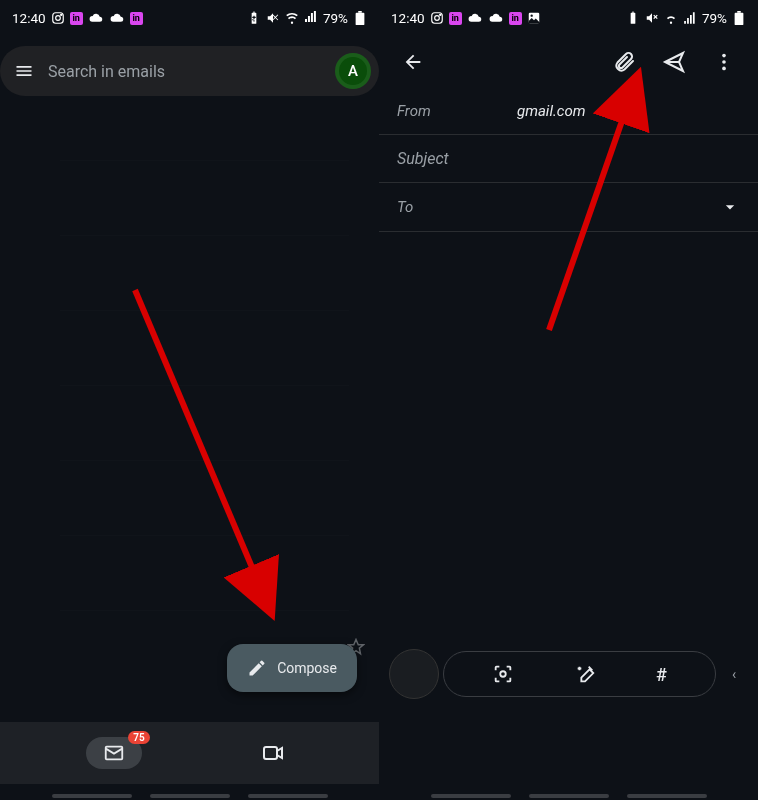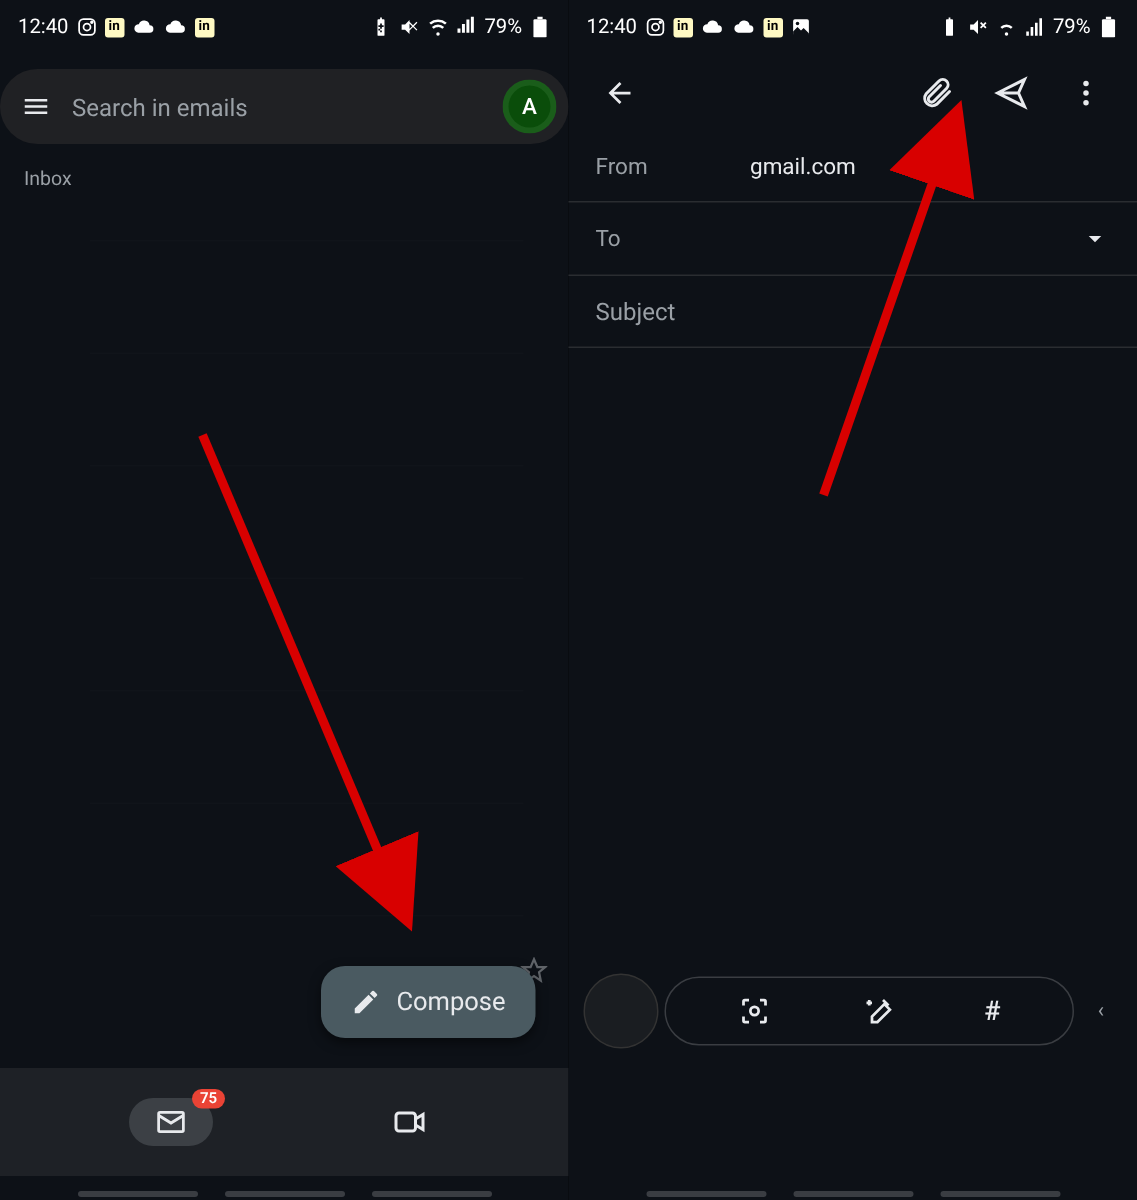--- a/index.html
+++ b/index.html
@@ -2,49 +2,49 @@
 <html><head>
 <meta charset="utf-8">
 <style>
   html,body{margin:0;padding:0;background:#000;font-family:Roboto,Arial,sans-serif;color:#e8eaed;}
   .stage{width:758px;height:800px;display:flex;position:relative;overflow:hidden;}
   .phone{width:379px;height:800px;background:#0d1117;position:relative;box-sizing:border-box;}
   
   .status{height:28px;display:flex;align-items:center;justify-content:space-between;padding:4px 12px;font-size:13.5px;color:#fff;}
   .status .left,.status .right{display:flex;align-items:center;gap:5px;}
   .status svg{width:14px;height:14px;}
-  .status .sq{width:13px;height:13px;background:#fef9c3;border-radius:2px;display:flex;align-items:center;justify-content:center;font-size:9px;font-weight:700;color:#000;}
+  .status .sq{width:13px;height:13px;background:#d946ef;border-radius:2px;display:flex;align-items:center;justify-content:center;font-size:9px;font-weight:700;color:#000;}
   .status .cloud{width:16px;height:10px;}
   
   .search-wrap{padding:10px 0;}
   .search{height:50px;background:#202124;border-radius:28px;display:flex;align-items:center;padding:0 8px 0 14px;gap:14px;}
   .search .ph{flex:1;color:#9aa0a6;font-size:16px;}
   .avatar{width:32px;height:32px;border-radius:50%;display:flex;align-items:center;justify-content:center;font-size:15px;font-weight:500;color:#fff;background:radial-gradient(circle,#1a5d1a 60%,#1a5d1a 60%);border:2px solid transparent;position:relative;}
   .avatar::before{content:"";position:absolute;inset:-2px;border-radius:50%;background:conic-gradient(#ea4335,#fbbc05,#34a853,#4285f4,#ea4335);z-index:-1;}
   .avatar .inner{width:28px;height:28px;border-radius:50%;background:#0a4d0a;display:flex;align-items:center;justify-content:center;}
   
   .inboxlabel{padding:6px 16px;color:#9aa0a6;font-size:13px;}
   
   .fab{position:absolute;right:22px;bottom:108px;display:flex;align-items:center;gap:10px;background:#4a5a61;padding:14px 20px;border-radius:16px;box-shadow:0 3px 8px rgba(0,0,0,.5);}
-  .fab span{font-size:17px;color:#e8eaed;}
+  .fab span{font-size:14px;color:#e8eaed;}
   .starfab{position:absolute;right:14px;bottom:144px;}
   
   .trace{position:absolute;left:60px;right:30px;border-top:1px solid rgba(255,255,255,.015);}
   
-  .btmnav{position:absolute;bottom:16px;left:0;right:0;height:72px;background:#1e2126;display:flex;align-items:center;justify-content:space-around;padding:0 30px;}
+  .btmnav{position:absolute;bottom:16px;left:0;right:0;height:62px;background:#1e2126;display:flex;align-items:center;justify-content:space-around;padding:0 30px;}
   .mailpill{width:56px;height:32px;background:#3c4045;border-radius:20px;display:flex;align-items:center;justify-content:center;position:relative;}
   .badge{position:absolute;top:-6px;right:-8px;background:#ea4335;color:#fff;font-size:10px;padding:1px 5px;border-radius:8px;font-weight:600;}
   
   .navpill{position:absolute;bottom:2px;left:0;right:0;display:flex;justify-content:center;gap:18px;}
   .navpill div{width:80px;height:4px;background:#3a3d42;border-radius:2px;}
   
   .topbar{height:52px;display:flex;align-items:center;padding:0 14px;gap:10px;}
   .spacer{flex:1;}
   .iconbtn{width:40px;height:40px;display:flex;align-items:center;justify-content:center;}
-  .row{padding:14px 18px;font-size:16px;color:#9aa0a6;border-bottom:1px solid #2a2d31;display:flex;align-items:center;gap:3px;}
+  .row{padding:14px 18px;font-size:16px;color:#9aa0a6;border-bottom:1px solid #2a2d31;display:flex;align-items:center;gap:20px;font-style:italic;}
   .row.nolab{border-bottom:none;}
   .row .lbl{color:#9aa0a6;width:60px;font-size:15px;}
   .row .val{color:#e8eaed;font-size:15px;}
   .row .chev{margin-left:auto;}
   
   .suggest{position:absolute;bottom:100px;left:10px;right:10px;height:52px;display:flex;align-items:center;gap:4px;}
   .suggest .thumb{width:48px;height:48px;background:#1a1d21;border-radius:50%;border:1px solid #333;}
   .suggest .pill{flex:1;max-width:260px;height:44px;background:#0d1117;border:1px solid #3a3d42;border-radius:24px;display:flex;align-items:center;justify-content:space-around;padding:0 18px;}
   .suggest .extra{width:28px;text-align:center;color:#9aa0a6;font-size:14px;}
   
@@ -102,21 +102,20 @@
           </svg>
         <span class="ph">Search in emails</span>
         <div class="avatar">
             <div class="inner">
               <span>A</span>
             </div>
           </div>
       </div>
     </div>
 
-    <div class="inboxlabel">Inbox</div>
 
     <div class="trace" style="top:160px"></div>
     <div class="trace" style="top:235px"></div>
     <div class="trace" style="top:310px"></div>
     <div class="trace" style="top:385px"></div>
     <div class="trace" style="top:460px"></div>
     <div class="trace" style="top:535px"></div>
     <div class="trace" style="top:610px"></div>
 
     <svg class="starfab" width="18" height="18" viewBox="0 0 24 24" fill="none" stroke="#5f6368" stroke-width="2">
@@ -231,27 +230,27 @@
             <circle cx="12" cy="19" r="2"></circle>
           </svg>
       </div>
     </div>
 
     <div class="row">
       <span class="lbl">From</span>
       <span class="val" style="margin-left:40px">gmail.com</span>
     </div>
     <div class="row">
+      <span>Subject</span>
+    </div>
+    <div class="row">
       <span class="lbl">To</span>
       <svg class="chev" width="20" height="20" viewBox="0 0 24 24" fill="#e8eaed">
           <path d="M7 10l5 5 5-5H7z"></path>
         </svg>
-    </div>
-    <div class="row">
-      <span>Subject</span>
     </div>
 
     <div class="suggest">
       <div class="thumb"></div>
       <div class="pill">
         <svg width="22" height="22" viewBox="0 0 24 24" fill="none" stroke="#e8eaed" stroke-width="2">
             <path d="M4 8V5a1 1 0 0 1 1-1h3M20 8V5a1 1 0 0 0-1-1h-3M4 16v3a1 1 0 0 0 1 1h3M20 16v3a1 1 0 0 1-1 1h-3"></path>
             <circle cx="12" cy="12" r="3"></circle>
           </svg>
         <svg width="22" height="22" viewBox="0 0 24 24" fill="none" stroke="#e8eaed" stroke-width="2">

